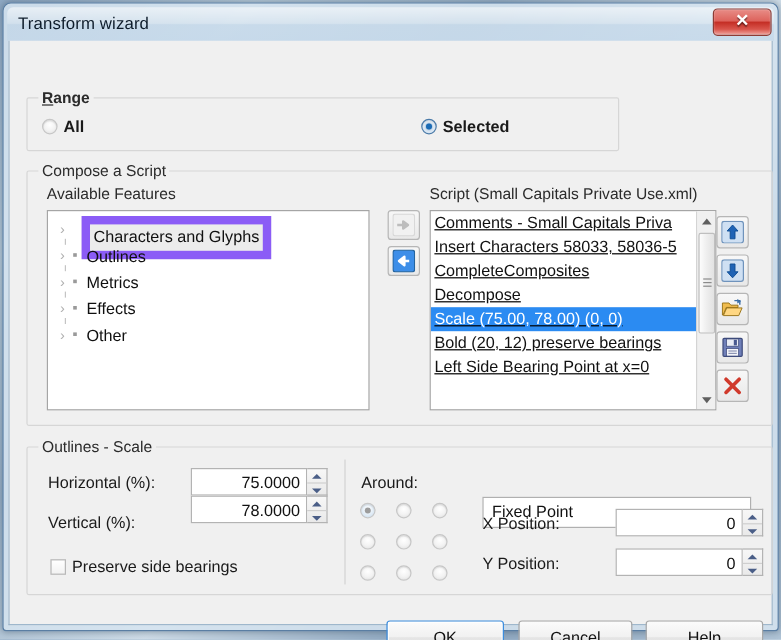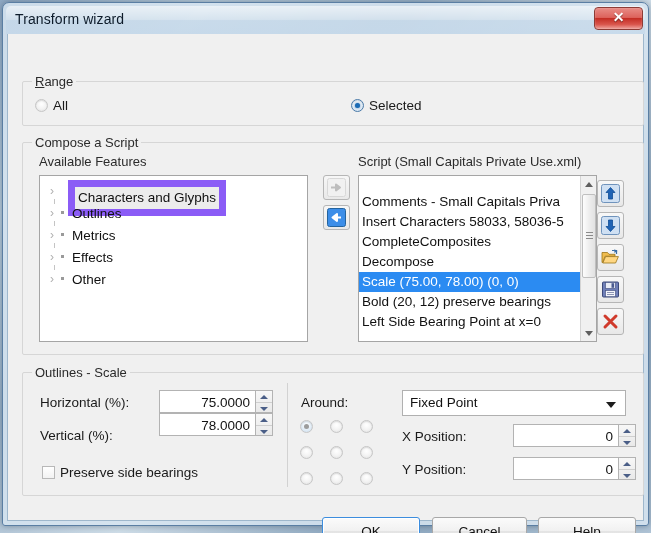--- a/index.html
+++ b/index.html
@@ -83,21 +83,21 @@
     top: -8px; left: 9px;
     background: #f0f0f0;
     padding: 0 3px;
     font-size: 13px;
     color: #2b2b2b;
     white-space: nowrap;
   }
   .legend u { text-decoration: underline; }
 
   
-  #group-range { left: 14px; top: 47px; width: 622px; height: 45px; }
+  #group-range { left: 14px; top: 47px; width: 494px; height: 45px; font-weight: bold; }
   .radio-row { position: absolute; top: 16px; font-size: 13.5px; color: #1a1a1a; }
   .radio {
     display: inline-block;
     width: 13px; height: 13px;
     border-radius: 50%;
     border: 1px solid #b4b4b4;
     background: radial-gradient(circle at 50% 38%, #ffffff 0%, #f2f2f2 55%, #dcdcdc 100%);
     box-shadow: inset 0 1px 1px rgba(0,0,0,.10);
     vertical-align: -2px;
     margin-right: 5px;
@@ -177,21 +177,21 @@
     box-sizing: border-box;
     cursor: pointer;
   }
   #btn-add { left: 300px; top: 32px; }
   #btn-remove { left: 300px; top: 62px; }
   .xfer svg { position: absolute; left: 3px; top: 2px; }
 
   
   #script-label { left: 335px; top: 11px; }
   #list-script { left: 335px; top: 32px; width: 239px; height: 167px; }
-  .script-rows { position: absolute; left: 0; top: 16px; right: 16px; }
+  .script-rows { position: absolute; left: 0; top: 0; right: 16px; text-decoration: underline; }
   .srow {
     height: 20px;
     line-height: 20px;
     font-size: 13.5px;
     color: #111;
     padding-left: 3px;
     white-space: nowrap;
     overflow: hidden;
     cursor: default;
   }
@@ -319,20 +319,21 @@
     width: 14px; height: 14px;
   }
 
   .combo {
     position: absolute;
     height: 26px;
     border: 1px solid #b0b0b0;
     background: #ffffff;
     box-sizing: border-box;
     cursor: pointer;
+    margin-top: 24px;
   }
   .combo .ctext {
     position: absolute;
     left: 7px; top: 4px;
     font-size: 13.5px;
     color: #111;
   }
   .combo .carrow {
     position: absolute;
     right: 9px; top: 11px;

